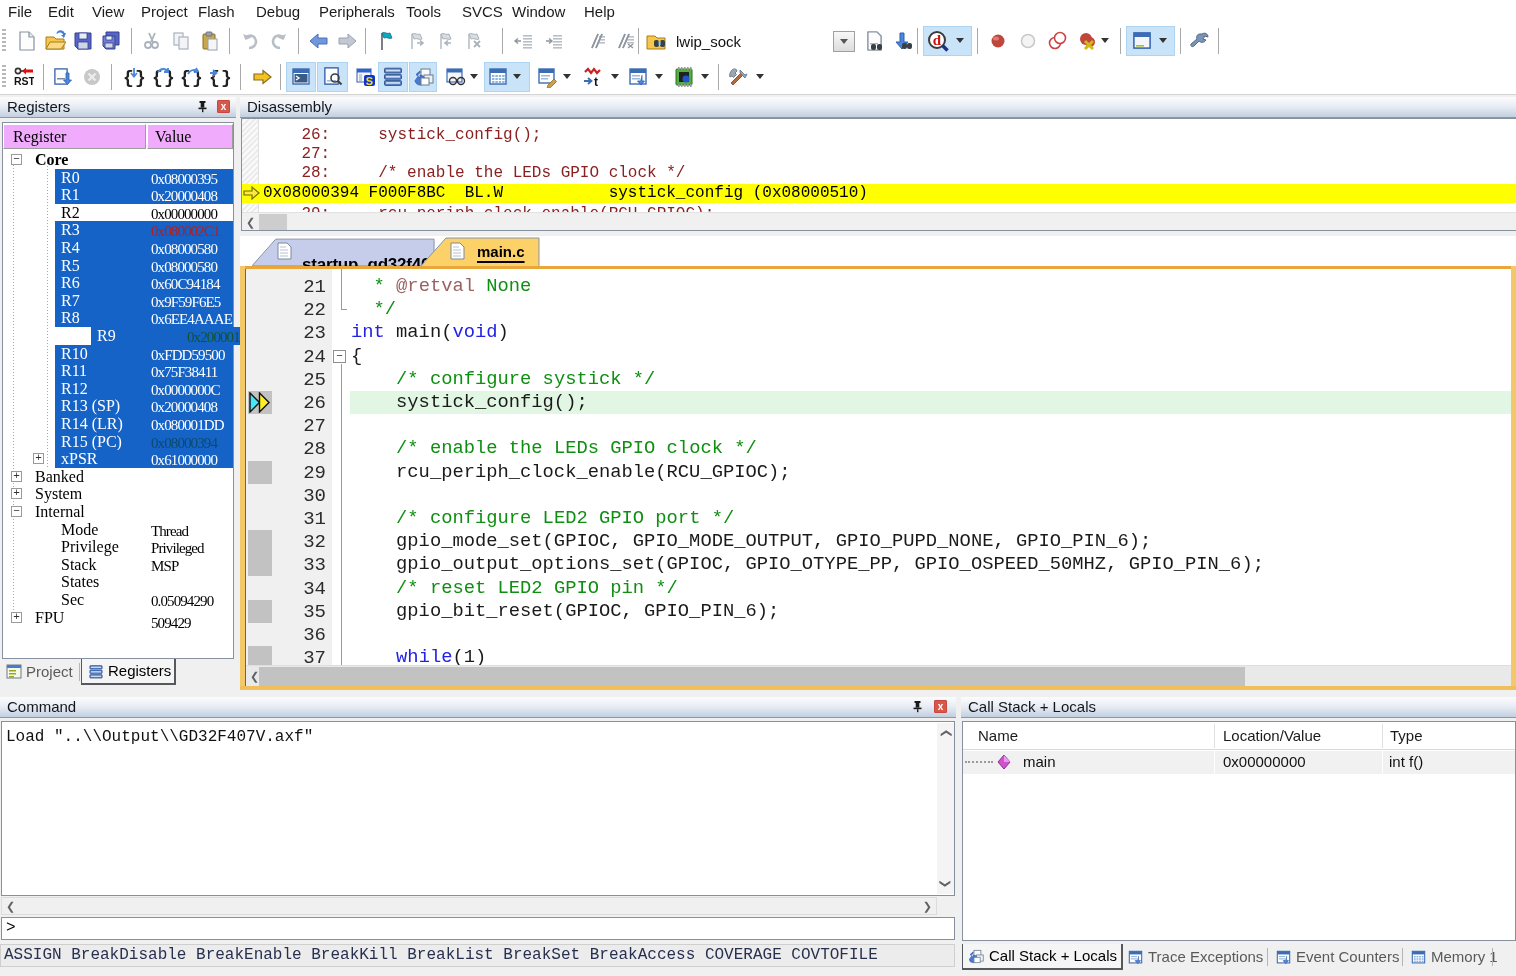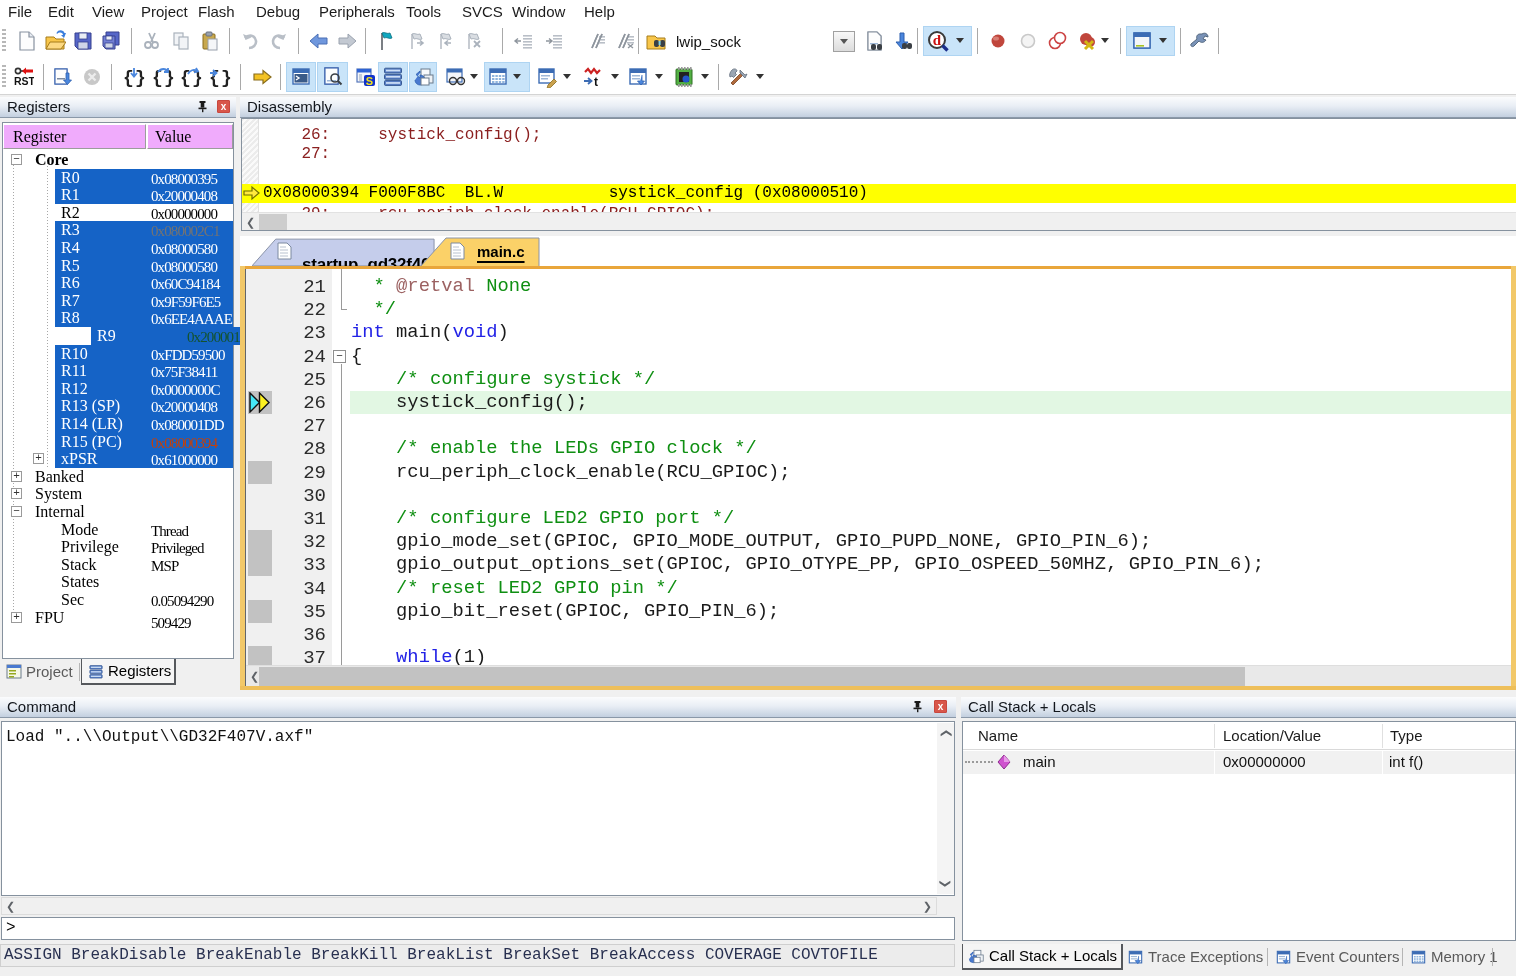--- a/index.html
+++ b/index.html
@@ -532,33 +532,33 @@
     <div class="hcell" style="left:144px;width:86px;">
         <span style="position:absolute;left:7px;top:3px;">Value</span>
       </div>
   </div>
   <div style="position:absolute;left:13px;top:68px;width:1px;height:451px;background:repeating-linear-gradient(180deg,#a8a8a8 0 1px,transparent 1px 3px);"></div>
   <div style="position:absolute;left:47px;top:63px;width:1px;height:308px;background:repeating-linear-gradient(180deg,#a8a8a8 0 1px,transparent 1px 3px);"></div>
   <div class="treerow" style="top:54px;"><span class="nm" style="left:32px;color:#000000;font-weight:bold;">Core</span><span class="pmbox" style="left:8px;">−</span></div>
   <div class="treerow" style="top:72px;"><span style="position:absolute;left:52px;top:0;width:178px;height:18px;background:#1563c6;"></span><span class="nm" style="left:58px;color:#ffffff;">R0</span><span class="vl" style="color:#ffffff;">0x08000395</span></div>
   <div class="treerow" style="top:89px;"><span style="position:absolute;left:52px;top:0;width:178px;height:18px;background:#1563c6;"></span><span class="nm" style="left:58px;color:#ffffff;">R1</span><span class="vl" style="color:#ffffff;">0x20000408</span></div>
   <div class="treerow" style="top:107px;"><span class="nm" style="left:58px;color:#000000;">R2</span><span class="vl" style="color:#000000;">0x00000000</span></div>
-  <div class="treerow" style="top:124px;"><span style="position:absolute;left:52px;top:0;width:178px;height:18px;background:#1563c6;"></span><span class="nm" style="left:58px;color:#ffffff;">R3</span><span class="vl" style="color:#737373;">0x080002C1</span></div>
+  <div class="treerow" style="top:124px;"><span style="position:absolute;left:52px;top:0;width:178px;height:18px;background:#1563c6;"></span><span class="nm" style="left:58px;color:#ffffff;">R3</span><span class="vl" style="color:#b91c1c;">0x080002C1</span></div>
   <div class="treerow" style="top:142px;"><span style="position:absolute;left:52px;top:0;width:178px;height:18px;background:#1563c6;"></span><span class="nm" style="left:58px;color:#ffffff;">R4</span><span class="vl" style="color:#ffffff;">0x08000580</span></div>
   <div class="treerow" style="top:160px;"><span style="position:absolute;left:52px;top:0;width:178px;height:18px;background:#1563c6;"></span><span class="nm" style="left:58px;color:#ffffff;">R5</span><span class="vl" style="color:#ffffff;">0x08000580</span></div>
   <div class="treerow" style="top:177px;"><span style="position:absolute;left:52px;top:0;width:178px;height:18px;background:#1563c6;"></span><span class="nm" style="left:58px;color:#ffffff;">R6</span><span class="vl" style="color:#ffffff;">0x60C94184</span></div>
   <div class="treerow" style="top:195px;"><span style="position:absolute;left:52px;top:0;width:178px;height:18px;background:#1563c6;"></span><span class="nm" style="left:58px;color:#ffffff;">R7</span><span class="vl" style="color:#ffffff;">0x9F59F6E5</span></div>
   <div class="treerow" style="top:212px;"><span style="position:absolute;left:52px;top:0;width:178px;height:18px;background:#1563c6;"></span><span class="nm" style="left:58px;color:#ffffff;">R8</span><span class="vl" style="color:#ffffff;">0x6EE4AAAE</span></div>
   <div class="treerow" style="top:230px;margin-left:36px;"><span style="position:absolute;left:52px;top:0;width:178px;height:18px;background:#1563c6;"></span><span class="nm" style="left:58px;color:#ffffff;">R9</span><span class="vl" style="color:#14532d;">0x200001CC</span></div>
   <div class="treerow" style="top:248px;"><span style="position:absolute;left:52px;top:0;width:178px;height:18px;background:#1563c6;"></span><span class="nm" style="left:58px;color:#ffffff;">R10</span><span class="vl" style="color:#ffffff;">0xFDD59500</span></div>
   <div class="treerow" style="top:265px;"><span style="position:absolute;left:52px;top:0;width:178px;height:18px;background:#1563c6;"></span><span class="nm" style="left:58px;color:#ffffff;">R11</span><span class="vl" style="color:#ffffff;">0x75F38411</span></div>
   <div class="treerow" style="top:283px;"><span style="position:absolute;left:52px;top:0;width:178px;height:18px;background:#1563c6;"></span><span class="nm" style="left:58px;color:#ffffff;">R12</span><span class="vl" style="color:#ffffff;">0x0000000C</span></div>
   <div class="treerow" style="top:300px;"><span style="position:absolute;left:52px;top:0;width:178px;height:18px;background:#1563c6;"></span><span class="nm" style="left:58px;color:#ffffff;">R13 (SP)</span><span class="vl" style="color:#ffffff;">0x20000408</span></div>
   <div class="treerow" style="top:318px;"><span style="position:absolute;left:52px;top:0;width:178px;height:18px;background:#1563c6;"></span><span class="nm" style="left:58px;color:#ffffff;">R14 (LR)</span><span class="vl" style="color:#ffffff;">0x080001DD</span></div>
-  <div class="treerow" style="top:336px;"><span style="position:absolute;left:52px;top:0;width:178px;height:18px;background:#1563c6;"></span><span class="nm" style="left:58px;color:#ffffff;">R15 (PC)</span><span class="vl" style="color:#c2410c;text-align:center;">0x08000394</span></div>
+  <div class="treerow" style="top:336px;"><span style="position:absolute;left:52px;top:0;width:178px;height:18px;background:#1563c6;"></span><span class="nm" style="left:58px;color:#ffffff;">R15 (PC)</span><span class="vl" style="color:#0c4a6e;text-align:center;">0x08000394</span></div>
   <div class="treerow" style="top:353px;"><span style="position:absolute;left:52px;top:0;width:178px;height:18px;background:#1563c6;"></span><span class="nm" style="left:58px;color:#ffffff;">xPSR</span><span class="vl" style="color:#ffffff;">0x61000000</span><span class="pmbox" style="left:30px;">+</span></div>
   <div class="treerow" style="top:371px;"><span class="nm" style="left:32px;color:#000000;">Banked</span><span class="pmbox" style="left:8px;">+</span></div>
   <div class="treerow" style="top:388px;"><span class="nm" style="left:32px;color:#000000;">System</span><span class="pmbox" style="left:8px;">+</span></div>
   <div class="treerow" style="top:406px;"><span class="nm" style="left:32px;color:#000000;">Internal</span><span class="pmbox" style="left:8px;">−</span></div>
   <div class="treerow" style="top:424px;"><span class="nm" style="left:58px;color:#000000;">Mode</span><span class="vl" style="color:#000000;">Thread</span></div>
   <div class="treerow" style="top:441px;"><span class="nm" style="left:58px;color:#000000;">Privilege</span><span class="vl" style="color:#000000;">Privileged</span></div>
   <div class="treerow" style="top:459px;"><span class="nm" style="left:58px;color:#000000;">Stack</span><span class="vl" style="color:#000000;">MSP</span></div>
   <div class="treerow" style="top:476px;"><span class="nm" style="left:58px;color:#000000;">States</span><span class="vl" style="color:#000000;margin-top:40px;">509429</span></div>
   <div class="treerow" style="top:494px;"><span class="nm" style="left:58px;color:#000000;">Sec</span><span class="vl" style="color:#000000;">0.05094290</span></div>
   <div class="treerow" style="top:512px;"><span class="nm" style="left:32px;color:#000000;">FPU</span><span class="pmbox" style="left:8px;">+</span></div>
@@ -589,20 +589,21 @@
 
 <div id="disasm" class="abs" style="left:240px;top:97px;width:1276px;height:135px;background:#f0f0f0;">
   <div class="ptitle" style="left:0;top:0;width:1276px;">
       <span class="txt">Disassembly</span>
     </div>
 </div>
 <div id="dis-body">
   <div style="position:absolute;left:0;top:0;width:17px;height:93px;background:repeating-linear-gradient(135deg,#ececec 0 2px,#fafafa 2px 4px);border-right:1px solid #e0e0e0;"></div>
   <div class="dline" style="top:7px;">    26:     systick_config();</div>
   <div class="dline" style="top:26px;">    27: </div>
+  <div class="dline" style="top:45px;">    28:     /* enable the LEDs GPIO clock */</div>
   <div style="position:absolute;left:0;top:65px;width:1274px;height:19px;background:#ffff00;"></div>
   <div class="dline" style="top:65px;color:#000000;">0x08000394 F000F8BC  BL.W           systick_config (0x08000510)</div>
   <div class="dline" style="top:86px;">    29:     rcu_periph_clock_enable(RCU_GPIOC);</div>
   <svg style="position:absolute;left:0px;top:66px;" width="18" height="16" viewBox="0 0 18 16">
     <path d="M2 6 h8 v-4 l7 6 -7 6 v-4 h-8 z" fill="#ffe93d" stroke="#6f6f00" stroke-width="1.2"></path>
   </svg>
   <div class="sbar" style="left:0;top:93px;width:1275px;height:19px;border-top:1px solid #e2e2e2;">
     <div class="sarrow" style="left:4px;top:3px;">❮</div>
     <div class="sthumb" style="left:17px;top:1px;width:28px;height:17px;"></div>
   </div>

